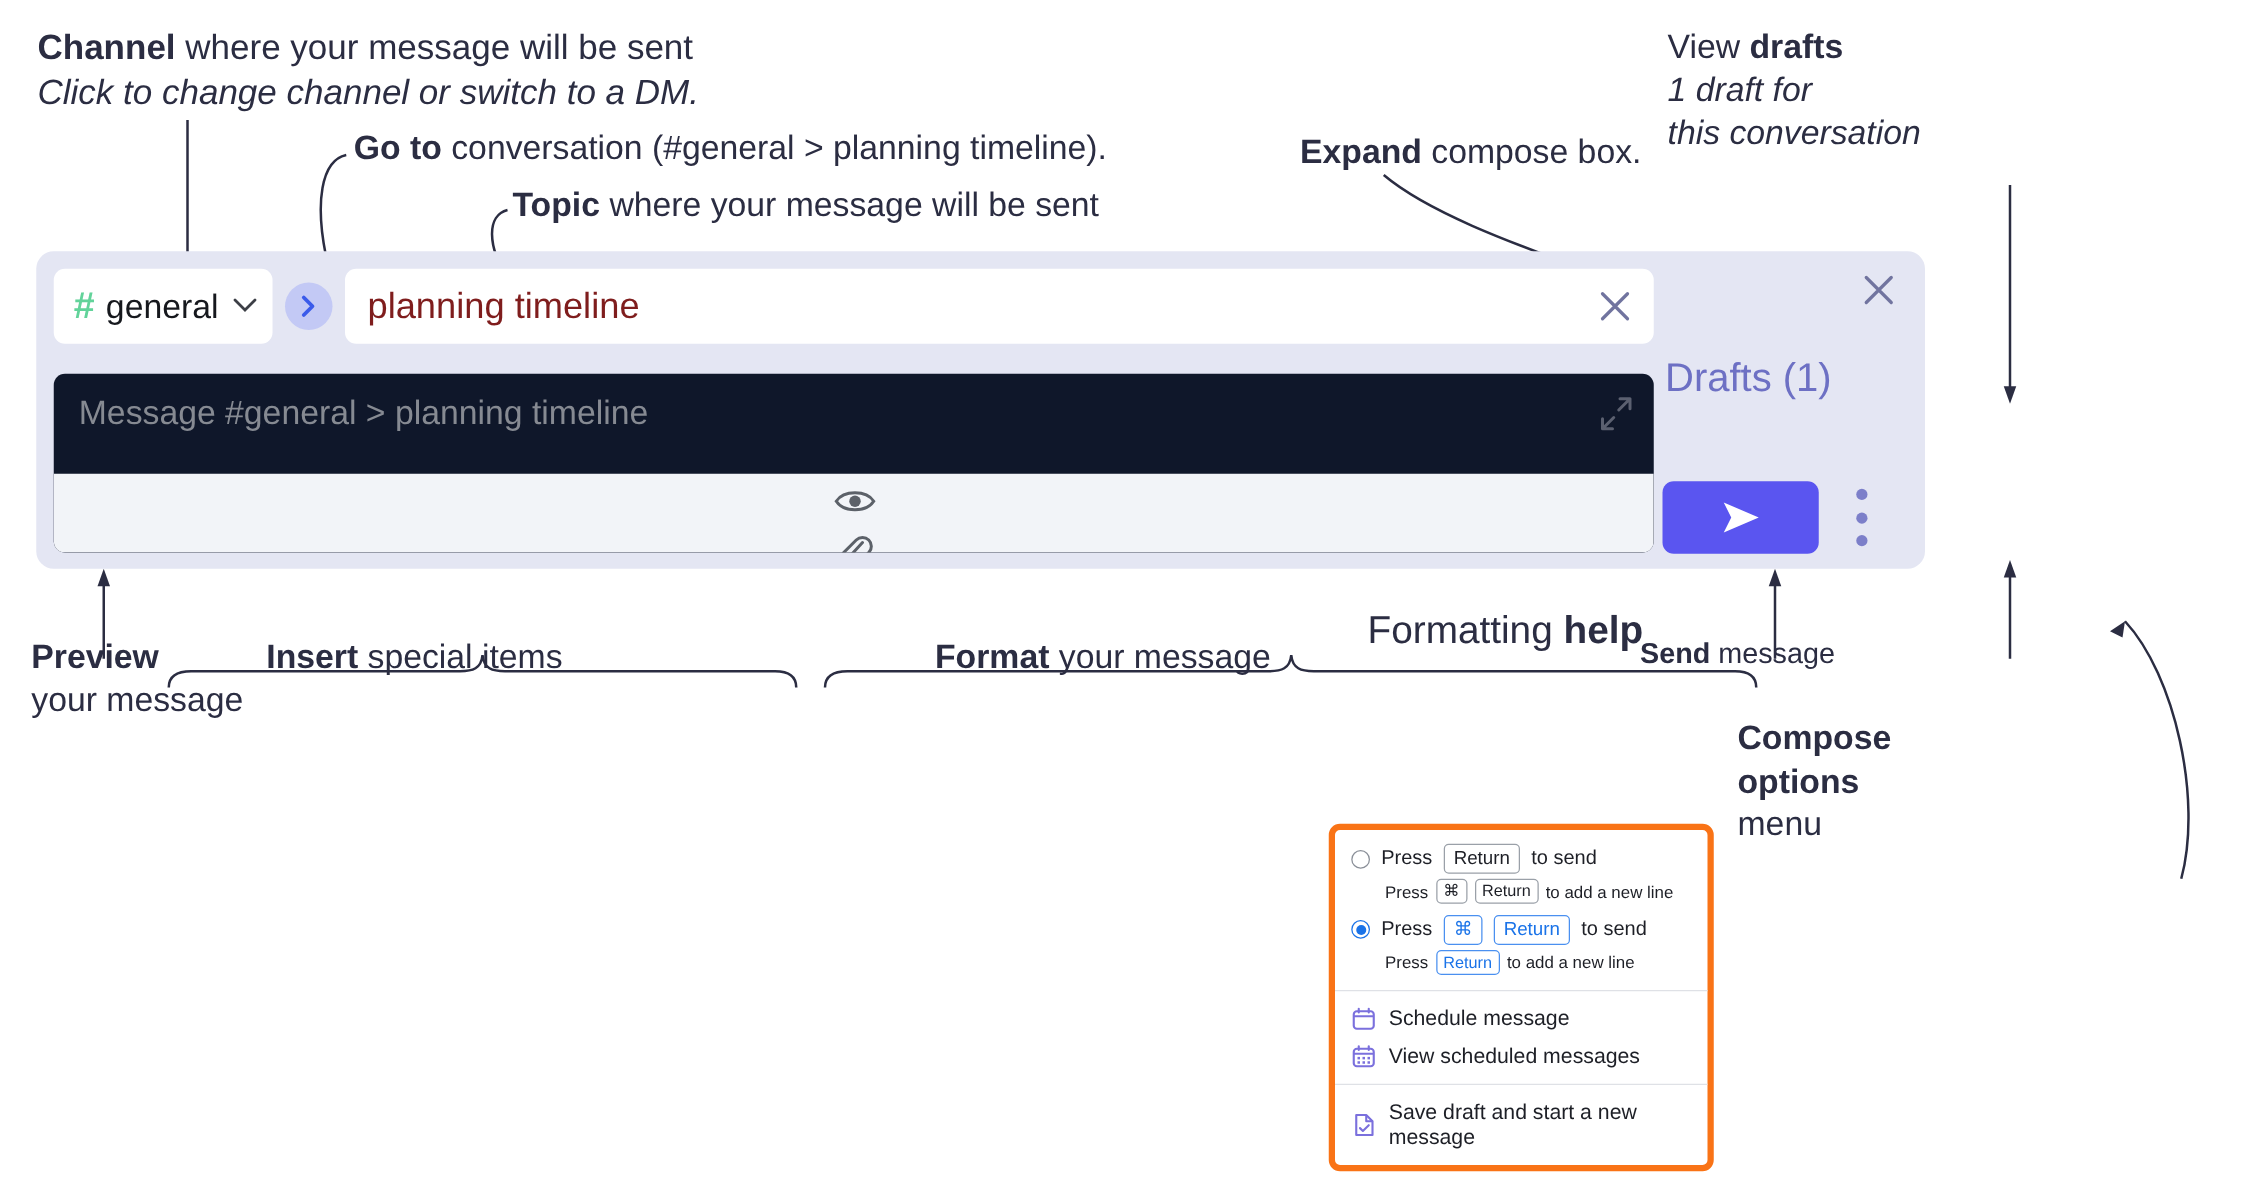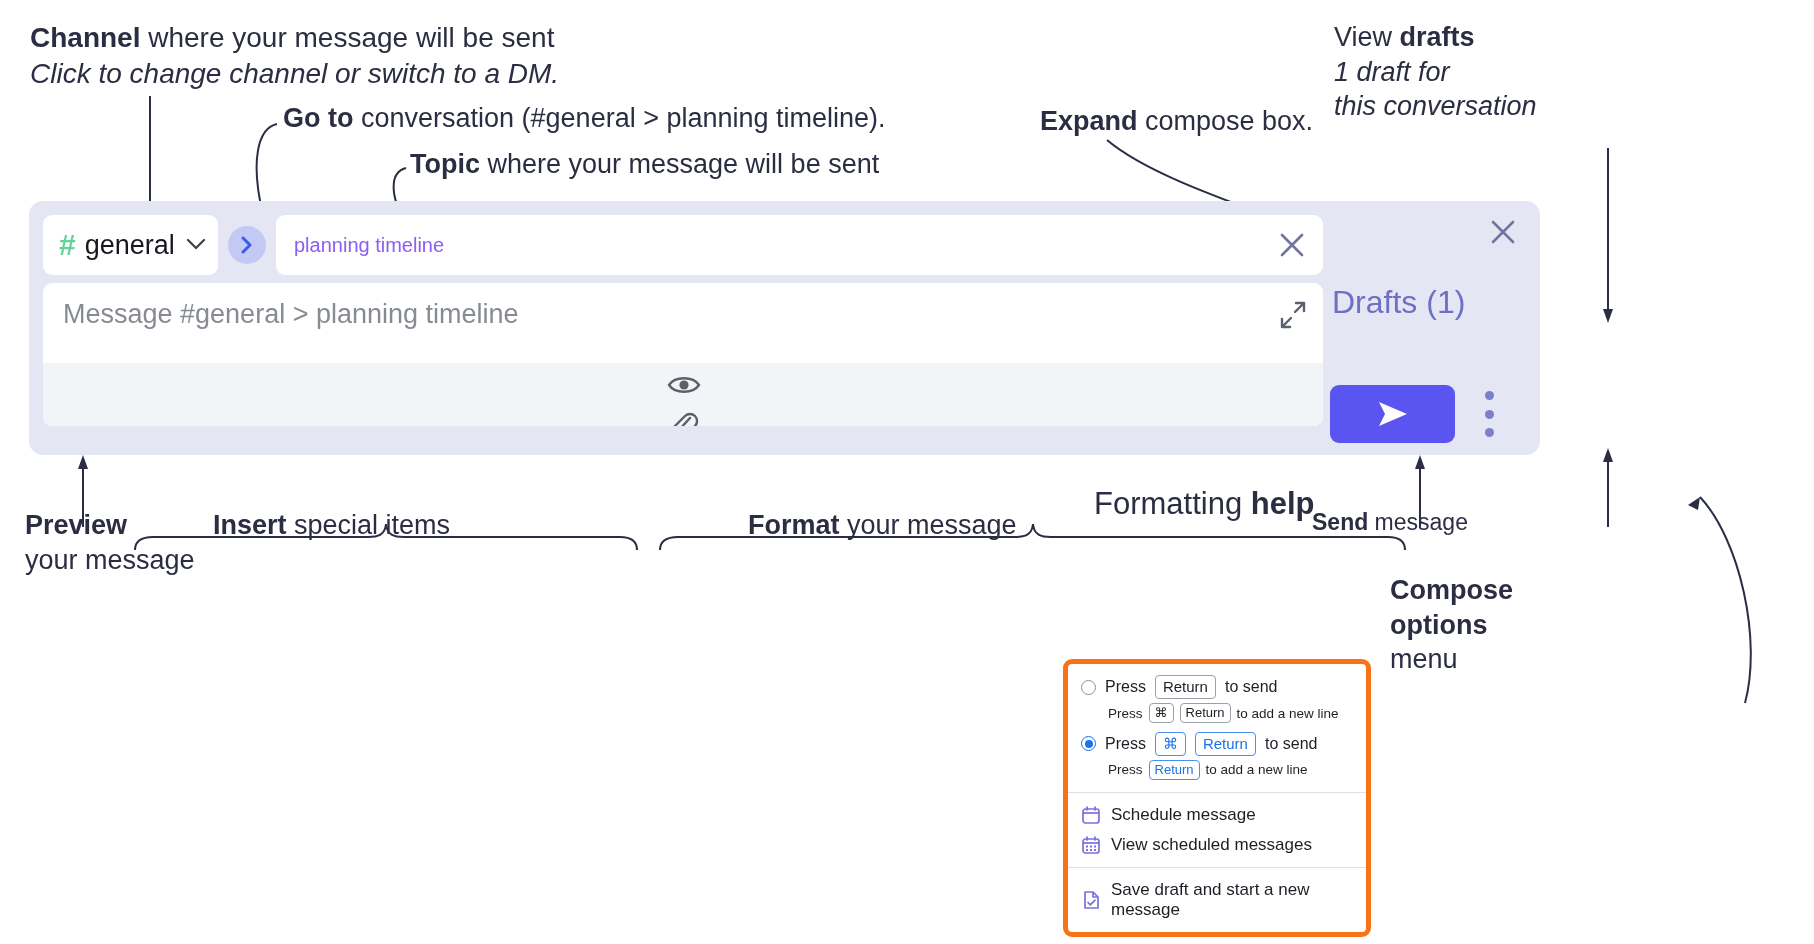--- a/index.html
+++ b/index.html
@@ -63,27 +63,27 @@
     display: flex; align-items: center; justify-content: center;
     margin: 0 10px;
     flex: none;
   }
   .goto-btn svg { display: block; }
 
   .topic-field {
     flex: 1; height: 60px; background: #fff; border-radius: 9px;
     display: flex; align-items: center; padding: 0 14px 0 18px;
   }
-  .topic-value { flex: 1; font-size: 20px; color: #8b5cf6; }
+  .topic-value { flex: 1; font-size: 29px; color: #7f1d1d; }
   .clear-x { width: 34px; height: 34px; flex: none; }
 
   
   .msg-box {
-    margin-top: 8px;
-    background: #ffffff;
+    margin-top: 24px;
+    background: #0f172a;
     border-radius: 9px;
     overflow: hidden;
   }
   .msg-input-area {
     height: 80px; position: relative;
     display: flex; align-items: flex-start;
     padding: 16px 60px 0 20px;
   }
   .msg-placeholder { font-size: 27px; color: #868a92; }
   .expand-btn { position: absolute; right: 14px; top: 16px; width: 32px; height: 32px; }

